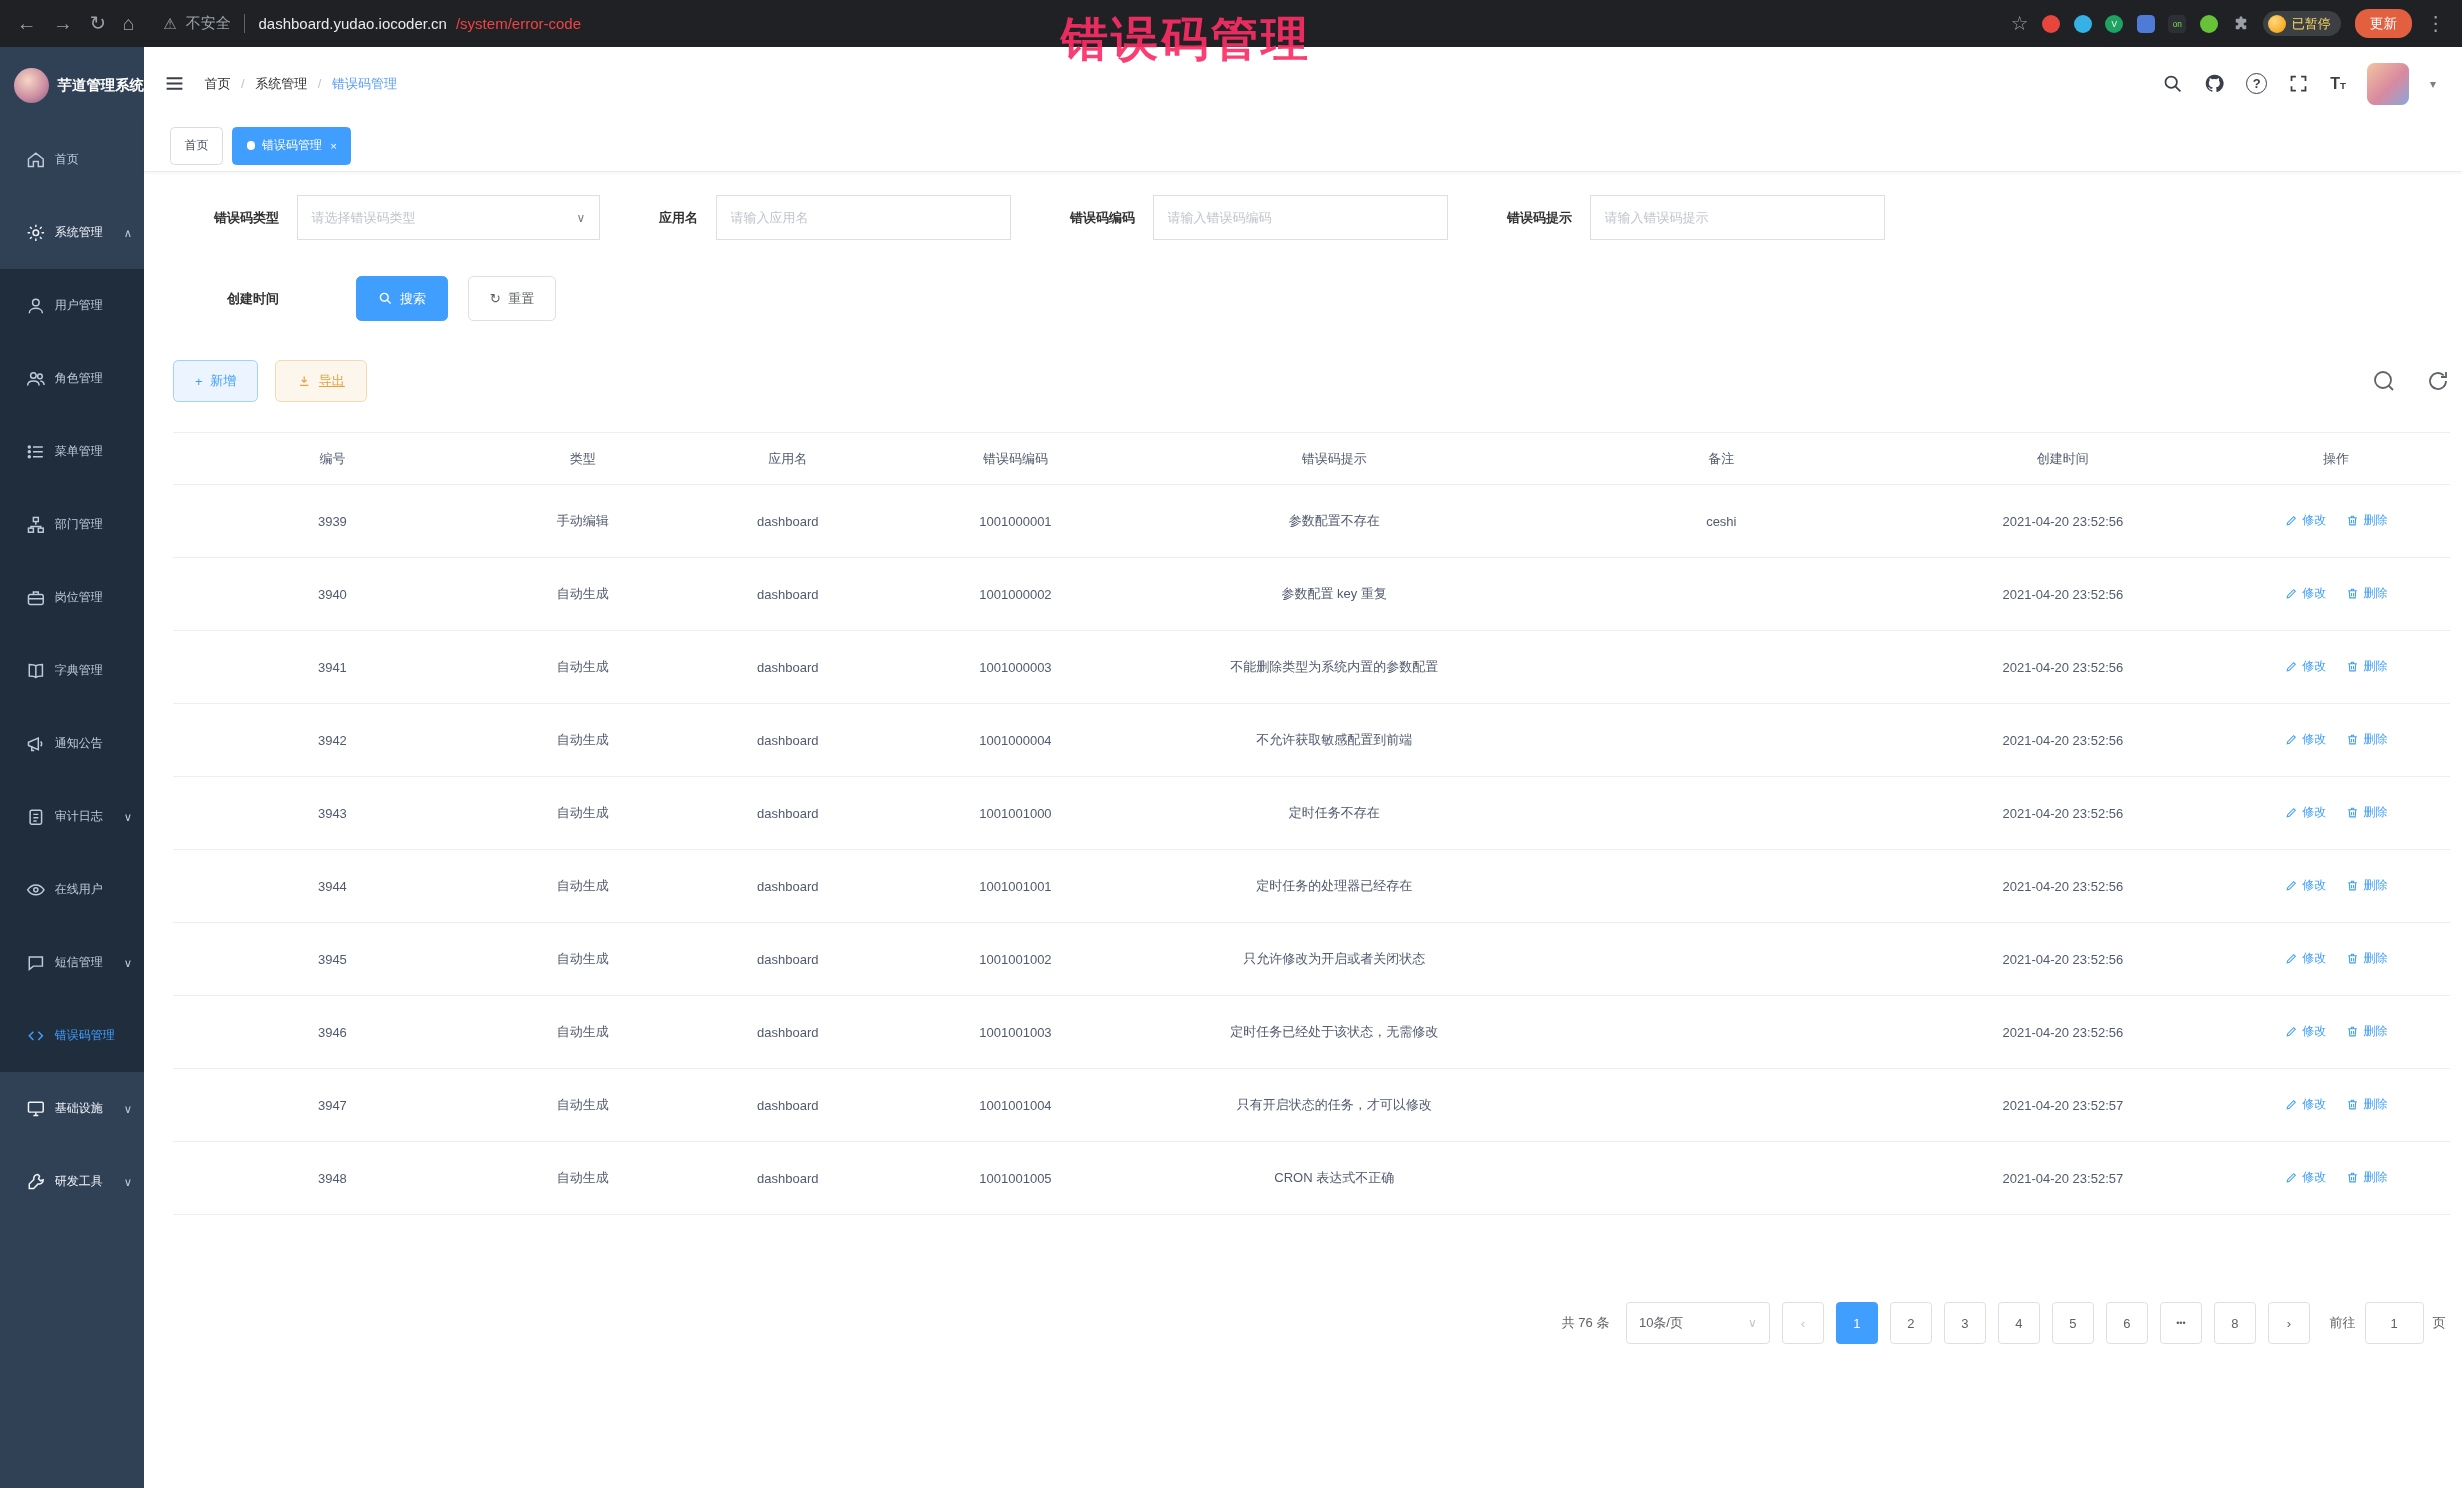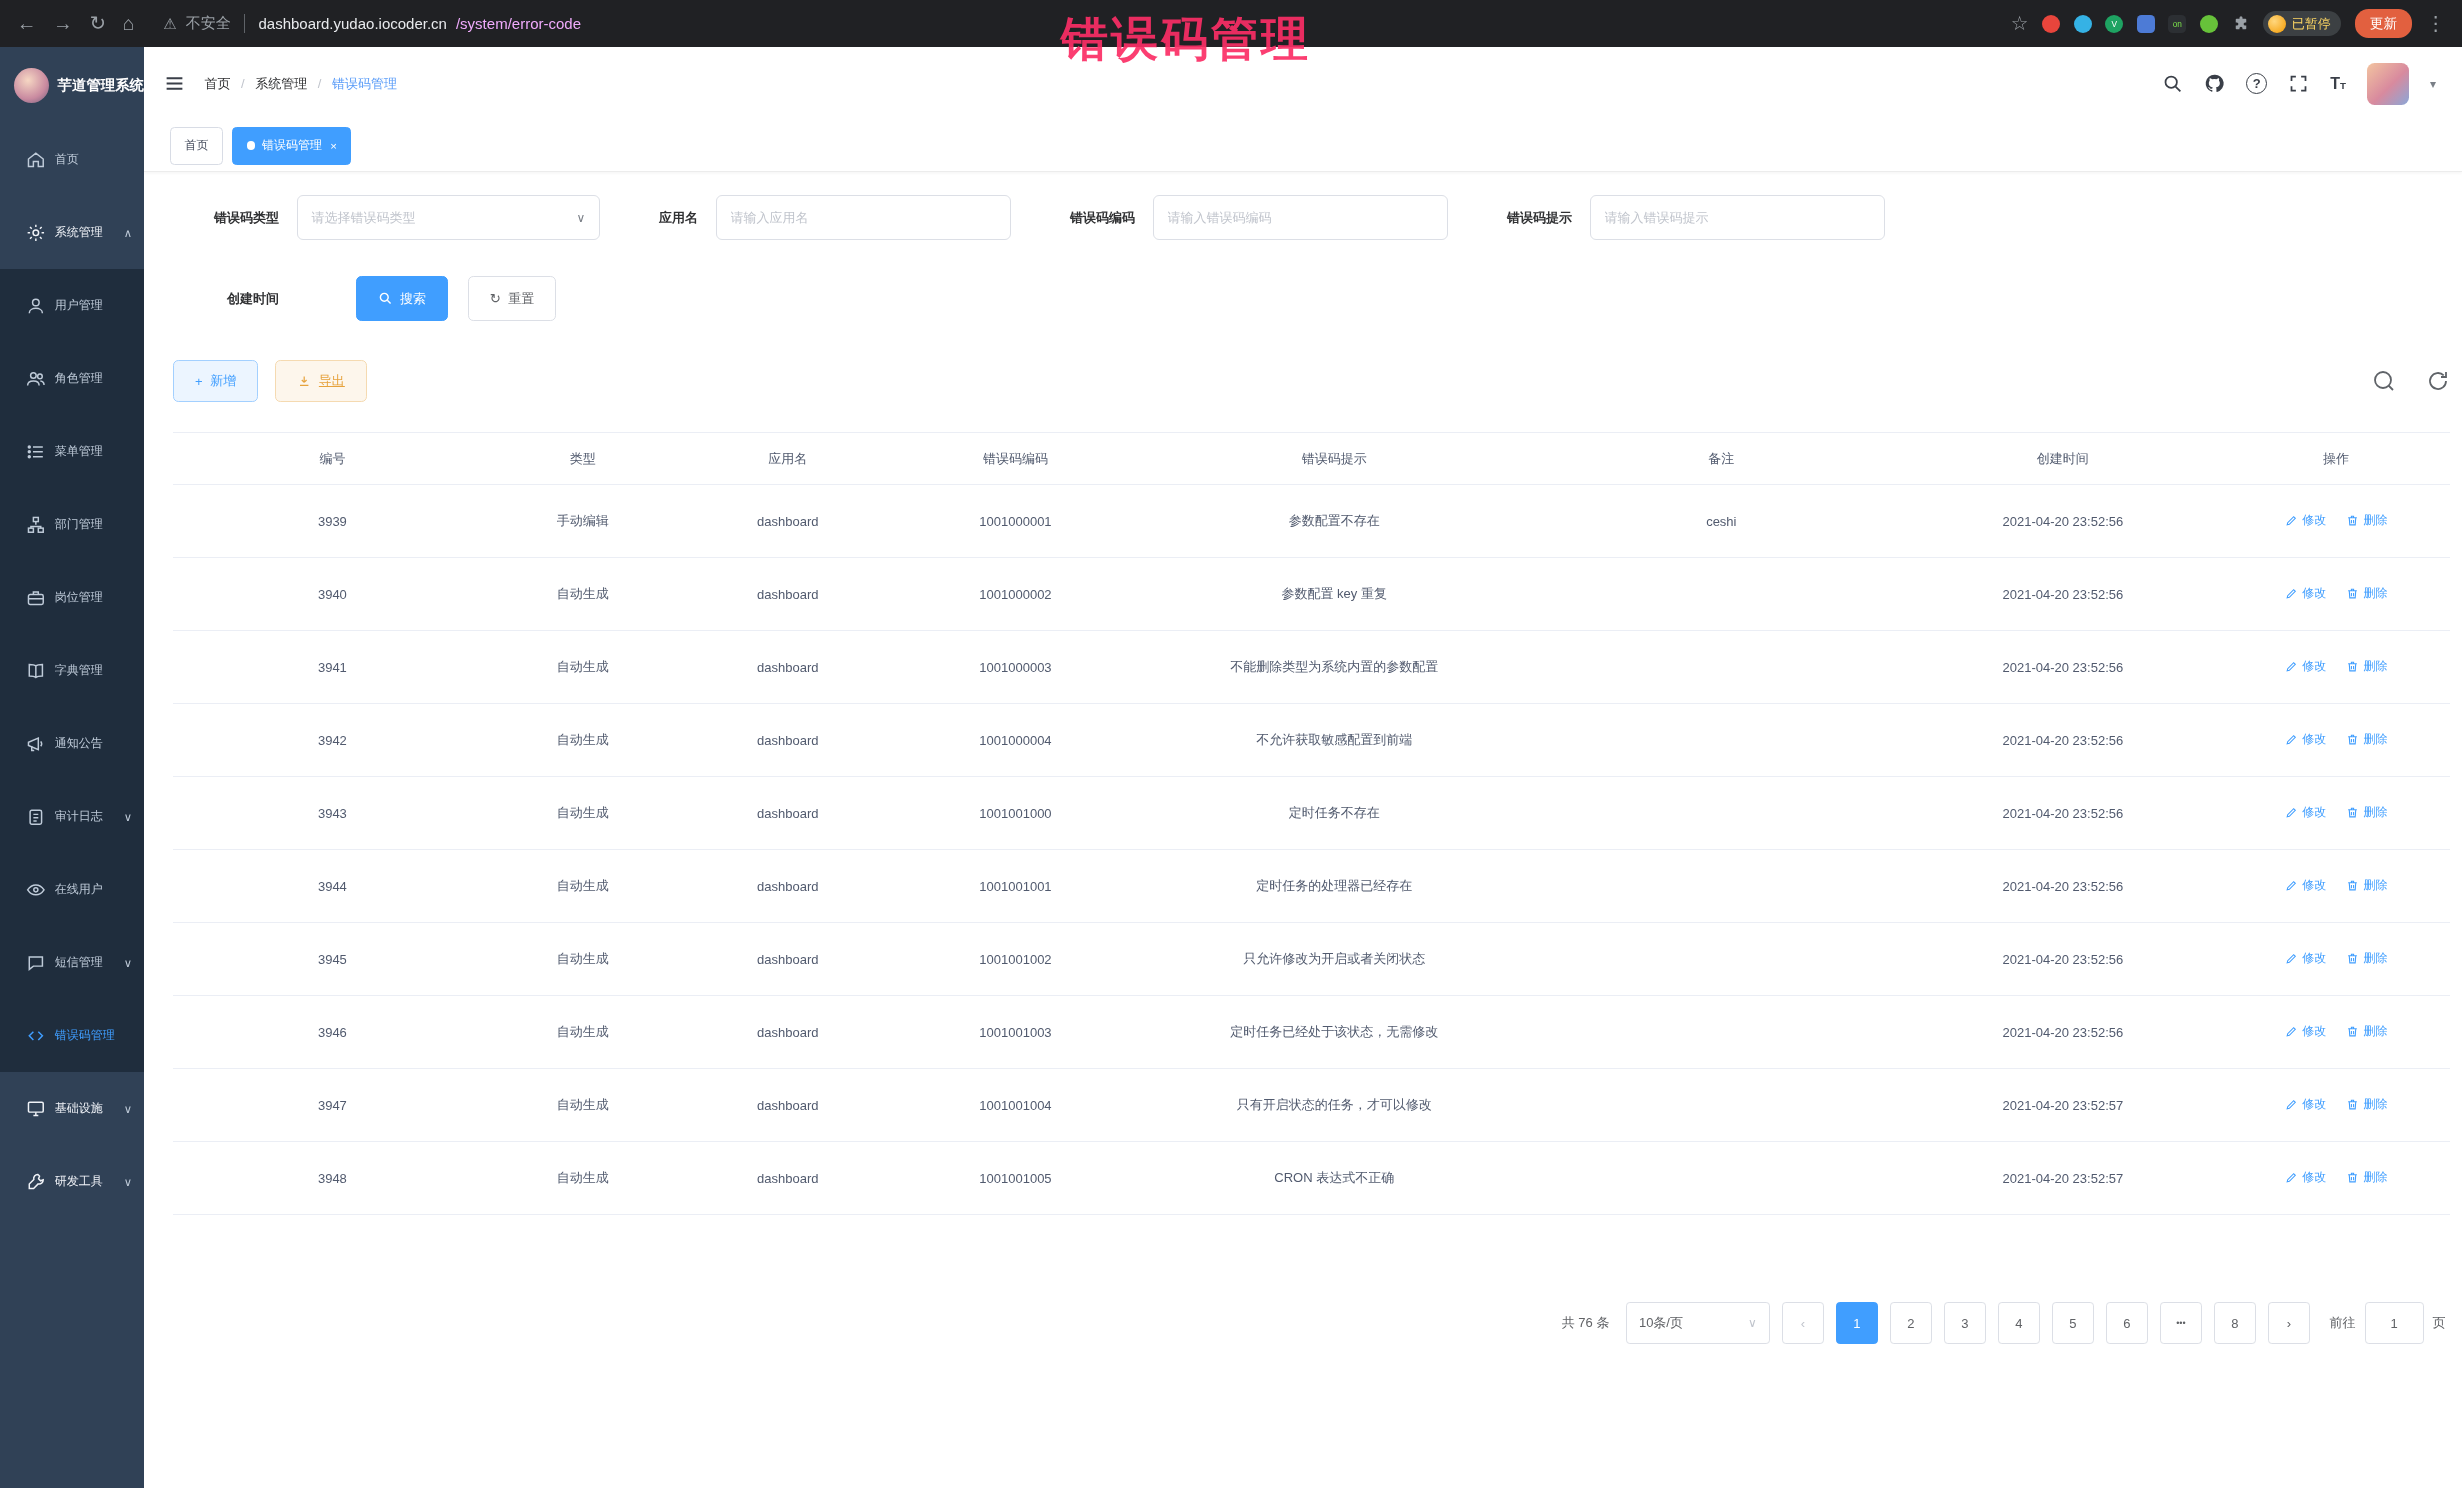--- a/index.html
+++ b/index.html
@@ -9,21 +9,21 @@
     background:#fff; overflow:hidden; position:relative; font-size:13px; color:#515a6e;
   }
   
   .browser-bar{height:47px;background:#202124;display:flex;align-items:center;padding:0 16.7px;gap:16.7px;color:#9aa0a6;}
   .bicon{font-size:19.7px;line-height:1;cursor:pointer;}
   .addr{display:flex;align-items:center;gap:9px;margin-left:12px;font-size:15px;}
   .addr .warn{color:#9aa0a6;font-size:15px;}
   .addr .sec{color:#9aa0a6;}
   .addr .vdiv{width:0.8px;height:19.7px;background:#5f6368;margin:0 4.5px;}
   .addr .host{color:#e8eaed;}
-  .addr .path{color:#f0abfc;}
+  .addr .path{color:#ef4444;}
   .chrome-right{margin-left:auto;display:flex;align-items:center;gap:13.6px;}
   .ext{width:18px;height:18px;border-radius:50%;display:inline-flex;align-items:center;justify-content:center;font-size:8.3px;color:#fff;}
   .ext.sq{border-radius:4.5px;}
   .puzzle{width:18px;height:18px;color:#9aa0a6;}
   .chip{display:flex;align-items:center;gap:6px;background:#3c4043;border-radius:13.6px;padding:3.8px 10.6px 3.8px 4.5px;font-size:13px;color:#fdd663;}
   .chip .face{width:18px;height:18px;border-radius:50%;background:radial-gradient(circle at 35% 35%,#ffd77e,#f29900);}
   .update-btn{background:#e2603f;color:#fff;border:none;border-radius:13.6px;padding:5.3px 15px;font-size:13.6px;cursor:pointer;}
   
   .annotation{position:absolute;top:7.6px;left:1061px;z-index:99;font-size:47px;font-weight:800;color:#fb2e66;letter-spacing:3px;opacity:.92;pointer-events:none;}
   
@@ -61,21 +61,21 @@
   .tag.active{background:#409eff;border-color:#409eff;color:#fff;}
   .tag .dot{width:8.3px;height:8.3px;border-radius:50%;background:#fff;}
   .tag .close{font-size:11.4px;margin-left:1.5px;}
   
   .content{padding:23px 12px 0 29px;flex:1;}
   .frow{display:flex;align-items:center;}
   .frow + .frow{margin-top:36px;}
   .fg{display:flex;align-items:center;margin-right:59px;}
   .fg .flabel{font-weight:600;color:#303133;margin-right:18px;white-space:nowrap;}
   .fg.first .flabel{min-width:106px;text-align:right;}
-  .ctrl{height:45px;border:0.8px solid #dcdfe6;border-radius:6px;background:#fff;display:flex;align-items:center;padding:0 13.6px;color:#c0c4cc;font-size:13px;}
+  .ctrl{height:45px;border:0.8px solid #dcdfe6;border-radius:0;background:#fff;display:flex;align-items:center;padding:0 13.6px;color:#c0c4cc;font-size:13px;}
   .ctrl input{border:none;outline:none;width:100%;font-size:13px;color:#606266;background:transparent;font-family:inherit;}
   .ctrl input::placeholder{color:#c0c4cc;}
   .sel{width:303px;justify-content:space-between;cursor:pointer;}
   .txt{width:295px;}
   .daterange{width:360px;gap:10.6px;cursor:pointer;}
   .daterange .dsep{color:#c0c4cc;}
   .daterange .dtxt{color:#c0c4cc;flex:1;text-align:left;}
   .cal{width:16.7px;height:16.7px;color:#c0c4cc;flex-shrink:0;}
   .btn{height:45px;border-radius:5.3px;border:0.8px solid #dcdfe6;background:#fff;color:#606266;font-size:13px;padding:0 21px;display:inline-flex;align-items:center;gap:7.6px;cursor:pointer;font-family:inherit;}
   .btn.primary{background:#409eff;border-color:#409eff;color:#fff;}

